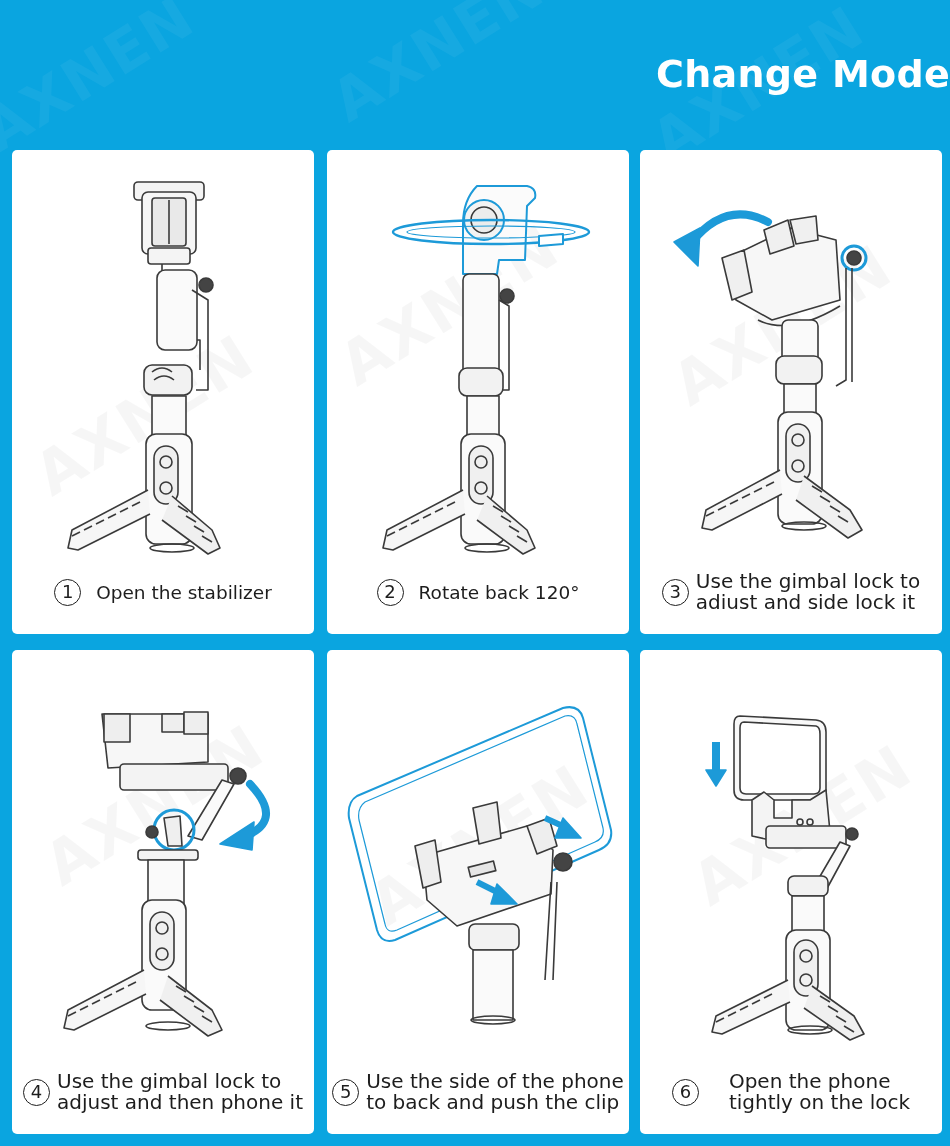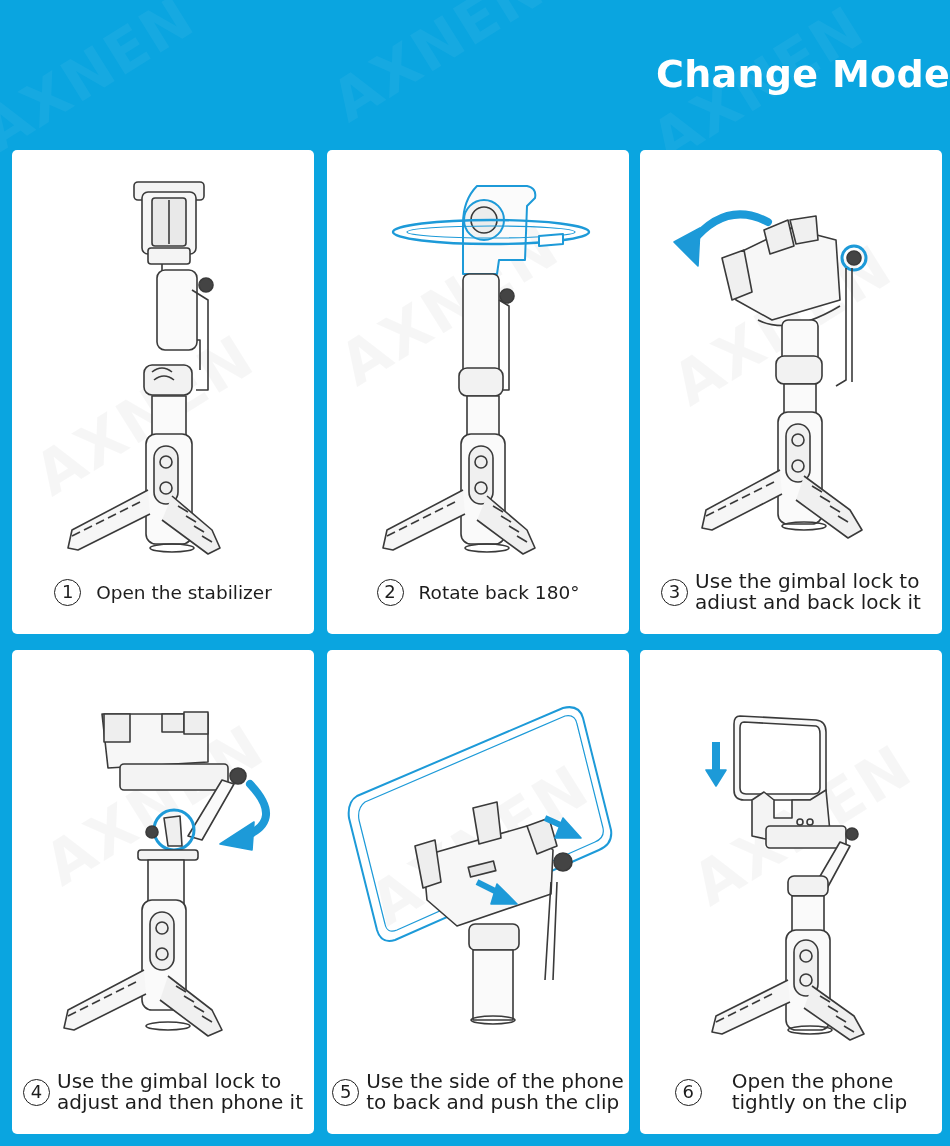--- a/index.html
+++ b/index.html
@@ -144,21 +144,21 @@
     <circle cx="154" cy="338" r="6"></circle>
     <path d="M136 340 L60 380 L56 398 L66 400 L138 364" fill="#f6f6f6"></path>
     <path d="M60 386 l8 -4 M72 380 l8 -4 M84 374 l8 -4 M96 368 l8 -4 M108 362 l8 -4 M120 356 l8 -4"></path>
     <path d="M160 346 L200 380 L208 398 L196 404 L150 370" fill="#f0f0f0"></path>
     <path d="M166 356 l10 6 M174 366 l10 6 M182 376 l10 6 M190 386 l10 6"></path>
     <ellipse cx="160" cy="398" rx="22" ry="4"></ellipse>
   </svg>
   <div class="caption">
     <div class="num">2</div>
     <div class="cap-text single">
-      <span>Rotate back 180°</span>
+      <span>Rotate back 120°</span>
     </div>
   </div>
 </div>
 
 <div class="card" style="left:640px;top:150px;">
   <div class="wm on-card" style="left:20px;top:140px;">AXNEN</div>
   <svg class="illus" viewBox="0 0 302 420" fill="none" stroke="#3a3a3a" stroke-width="1.6" stroke-linejoin="round">
 
     <path d="M128 72 Q86 50 52 92" stroke="#1d9ad8" stroke-width="8" stroke-linecap="round"></path>
     <path d="M34 92 L60 78 L58 116 Z" fill="#1d9ad8" stroke="#1d9ad8"></path>
@@ -184,21 +184,21 @@
     <path d="M140 320 L66 360 L62 378 L72 380 L142 344" fill="#f6f6f6"></path>
     <path d="M66 366 l8 -4 M78 360 l8 -4 M90 354 l8 -4 M102 348 l8 -4 M114 342 l8 -4 M126 336 l8 -4"></path>
     <path d="M164 326 L210 360 L222 380 L208 388 L156 350" fill="#f0f0f0"></path>
     <path d="M172 336 l10 6 M180 346 l10 6 M190 356 l10 6 M198 366 l10 6"></path>
     <ellipse cx="164" cy="376" rx="22" ry="4"></ellipse>
   </svg>
   <div class="caption">
     <div class="num">3</div>
     <div class="cap-text">
       <span>Use the gimbal lock to</span>
-      <span>adiust and back lock it</span>
+      <span>adiust and side lock it</span>
     </div>
   </div>
 </div>
 
 <div class="card" style="left:12px;top:650px;">
   <div class="wm on-card" style="left:20px;top:120px;">AXNEN</div>
   <svg class="illus" viewBox="0 0 302 420" fill="none" stroke="#3a3a3a" stroke-width="1.6" stroke-linejoin="round">
 
     <path d="M90 64 L196 64 L196 112 L96 118 Z" fill="#f7f7f7"></path>
     <rect x="92" y="64" width="26" height="28" fill="#eeeeee"></rect>
@@ -299,16 +299,16 @@
     <path d="M148 330 L76 366 L72 382 L82 384 L150 352" fill="#f6f6f6"></path>
     <path d="M76 372 l8 -4 M88 366 l8 -4 M100 360 l8 -4 M112 354 l8 -4 M124 348 l8 -4"></path>
     <path d="M172 336 L214 366 L224 384 L210 390 L164 358" fill="#f0f0f0"></path>
     <path d="M180 346 l10 6 M188 356 l10 6 M196 366 l10 6 M204 376 l10 6"></path>
     <ellipse cx="170" cy="380" rx="22" ry="4"></ellipse>
   </svg>
   <div class="caption" style="gap:30px;">
     <div class="num">6</div>
     <div class="cap-text">
       <span>Open the phone</span>
-      <span>tightly on the clip</span>
+      <span>tightly on the lock</span>
     </div>
   </div>
 </div>
 
 </body></html>

